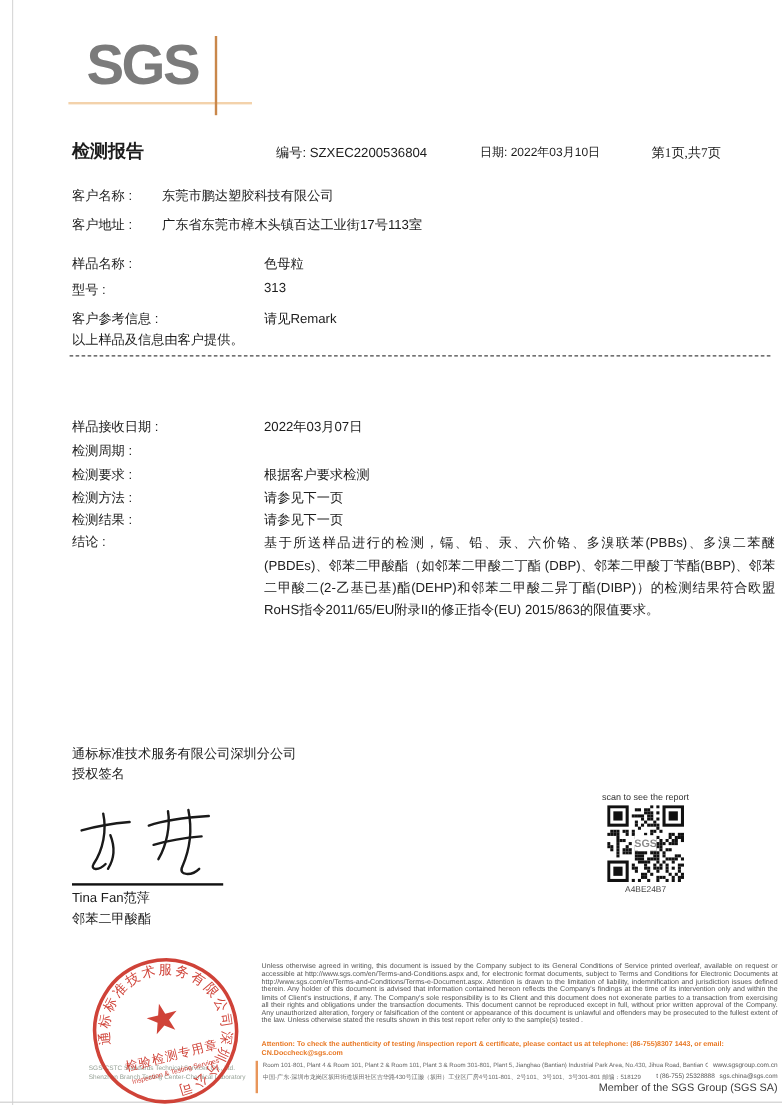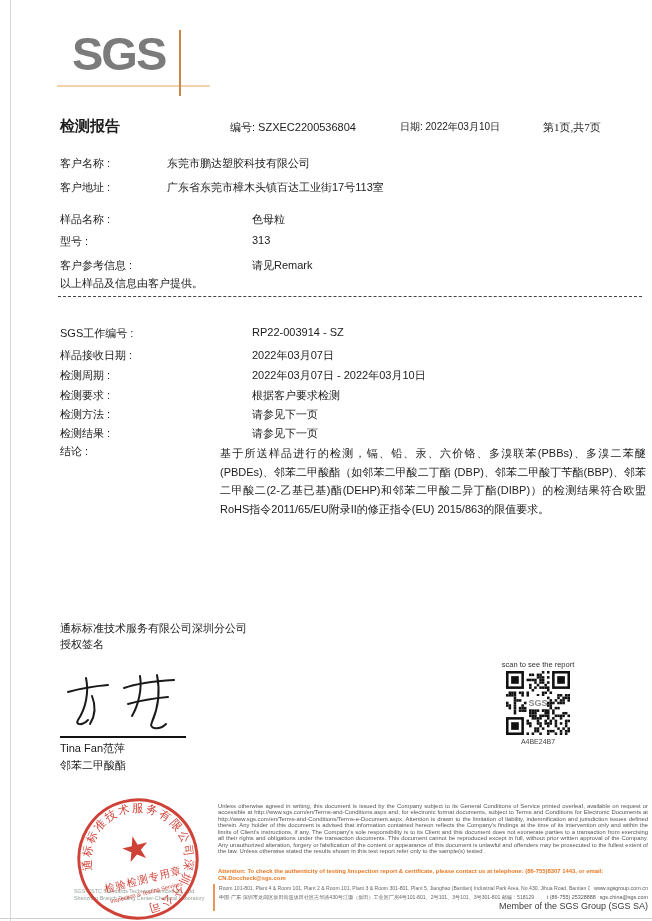--- a/index.html
+++ b/index.html
@@ -13,21 +13,21 @@
   .logo-underline{position:absolute;left:57px;top:85px;width:153px;height:2px;background:#f3d2ab;}
   .logo-vline{position:absolute;left:179px;top:30px;width:2px;height:66px;background:#c9874a;}
   .doc-title{position:absolute;left:60px;top:117px;font-size:15px;font-weight:bold;}
   .report-no{position:absolute;left:230px;top:120px;font-size:11px;}
   .report-date{position:absolute;left:400px;top:120px;font-size:10px;}
   .report-page{position:absolute;left:543px;top:120px;font-size:11px;font-family:Liberation Serif, serif;}
 
   
   .row{position:absolute;left:60px;width:584px;height:16px;font-size:11px;white-space:nowrap;}
   .row .lbl{position:absolute;left:0;top:0;}
-  .row .val{position:absolute;left:160px;top:0;margin-left:32px;}
+  .row .val{position:absolute;left:160px;top:0;}
   .row.client .val{left:75px;}
   .note{position:absolute;left:60px;top:276px;font-size:11px;}
   .dashed-sep{position:absolute;left:58px;top:296px;width:584px;border-top:1px dashed #444;}
 
   .conc-lbl{position:absolute;left:60px;top:444px;font-size:11px;}
   .conc-text{position:absolute;left:220px;top:444px;width:426px;font-size:11px;line-height:18.5px;text-align:justify;}
 
   
   .sig-company{position:absolute;left:60px;top:621px;font-size:11px;}
   .sig-auth{position:absolute;left:60px;top:637px;font-size:11px;}
@@ -89,31 +89,26 @@
     <span class="lbl">型号 :</span>
     <span class="val">313</span>
   </div>
   <div class="row" style="top:258px">
     <span class="lbl">客户参考信息 :</span>
     <span class="val">请见Remark</span>
   </div>
   <div class="note">以上样品及信息由客户提供。</div>
   <div class="dashed-sep"></div>
 
-  <div class="row" style="top:326px">
-    <span class="lbl">SGS工作编号 :</span>
-    <span class="val">RP22-003914 - SZ</span>
-  </div>
   <div class="row" style="top:348px">
     <span class="lbl">样品接收日期 :</span>
     <span class="val">2022年03月07日</span>
   </div>
   <div class="row" style="top:368px">
     <span class="lbl">检测周期 :</span>
-    <span class="val">2022年03月07日 - 2022年03月10日</span>
   </div>
   <div class="row" style="top:388px">
     <span class="lbl">检测要求 :</span>
     <span class="val">根据客户要求检测</span>
   </div>
   <div class="row" style="top:407px">
     <span class="lbl">检测方法 :</span>
     <span class="val">请参见下一页</span>
   </div>
   <div class="row" style="top:426px">

